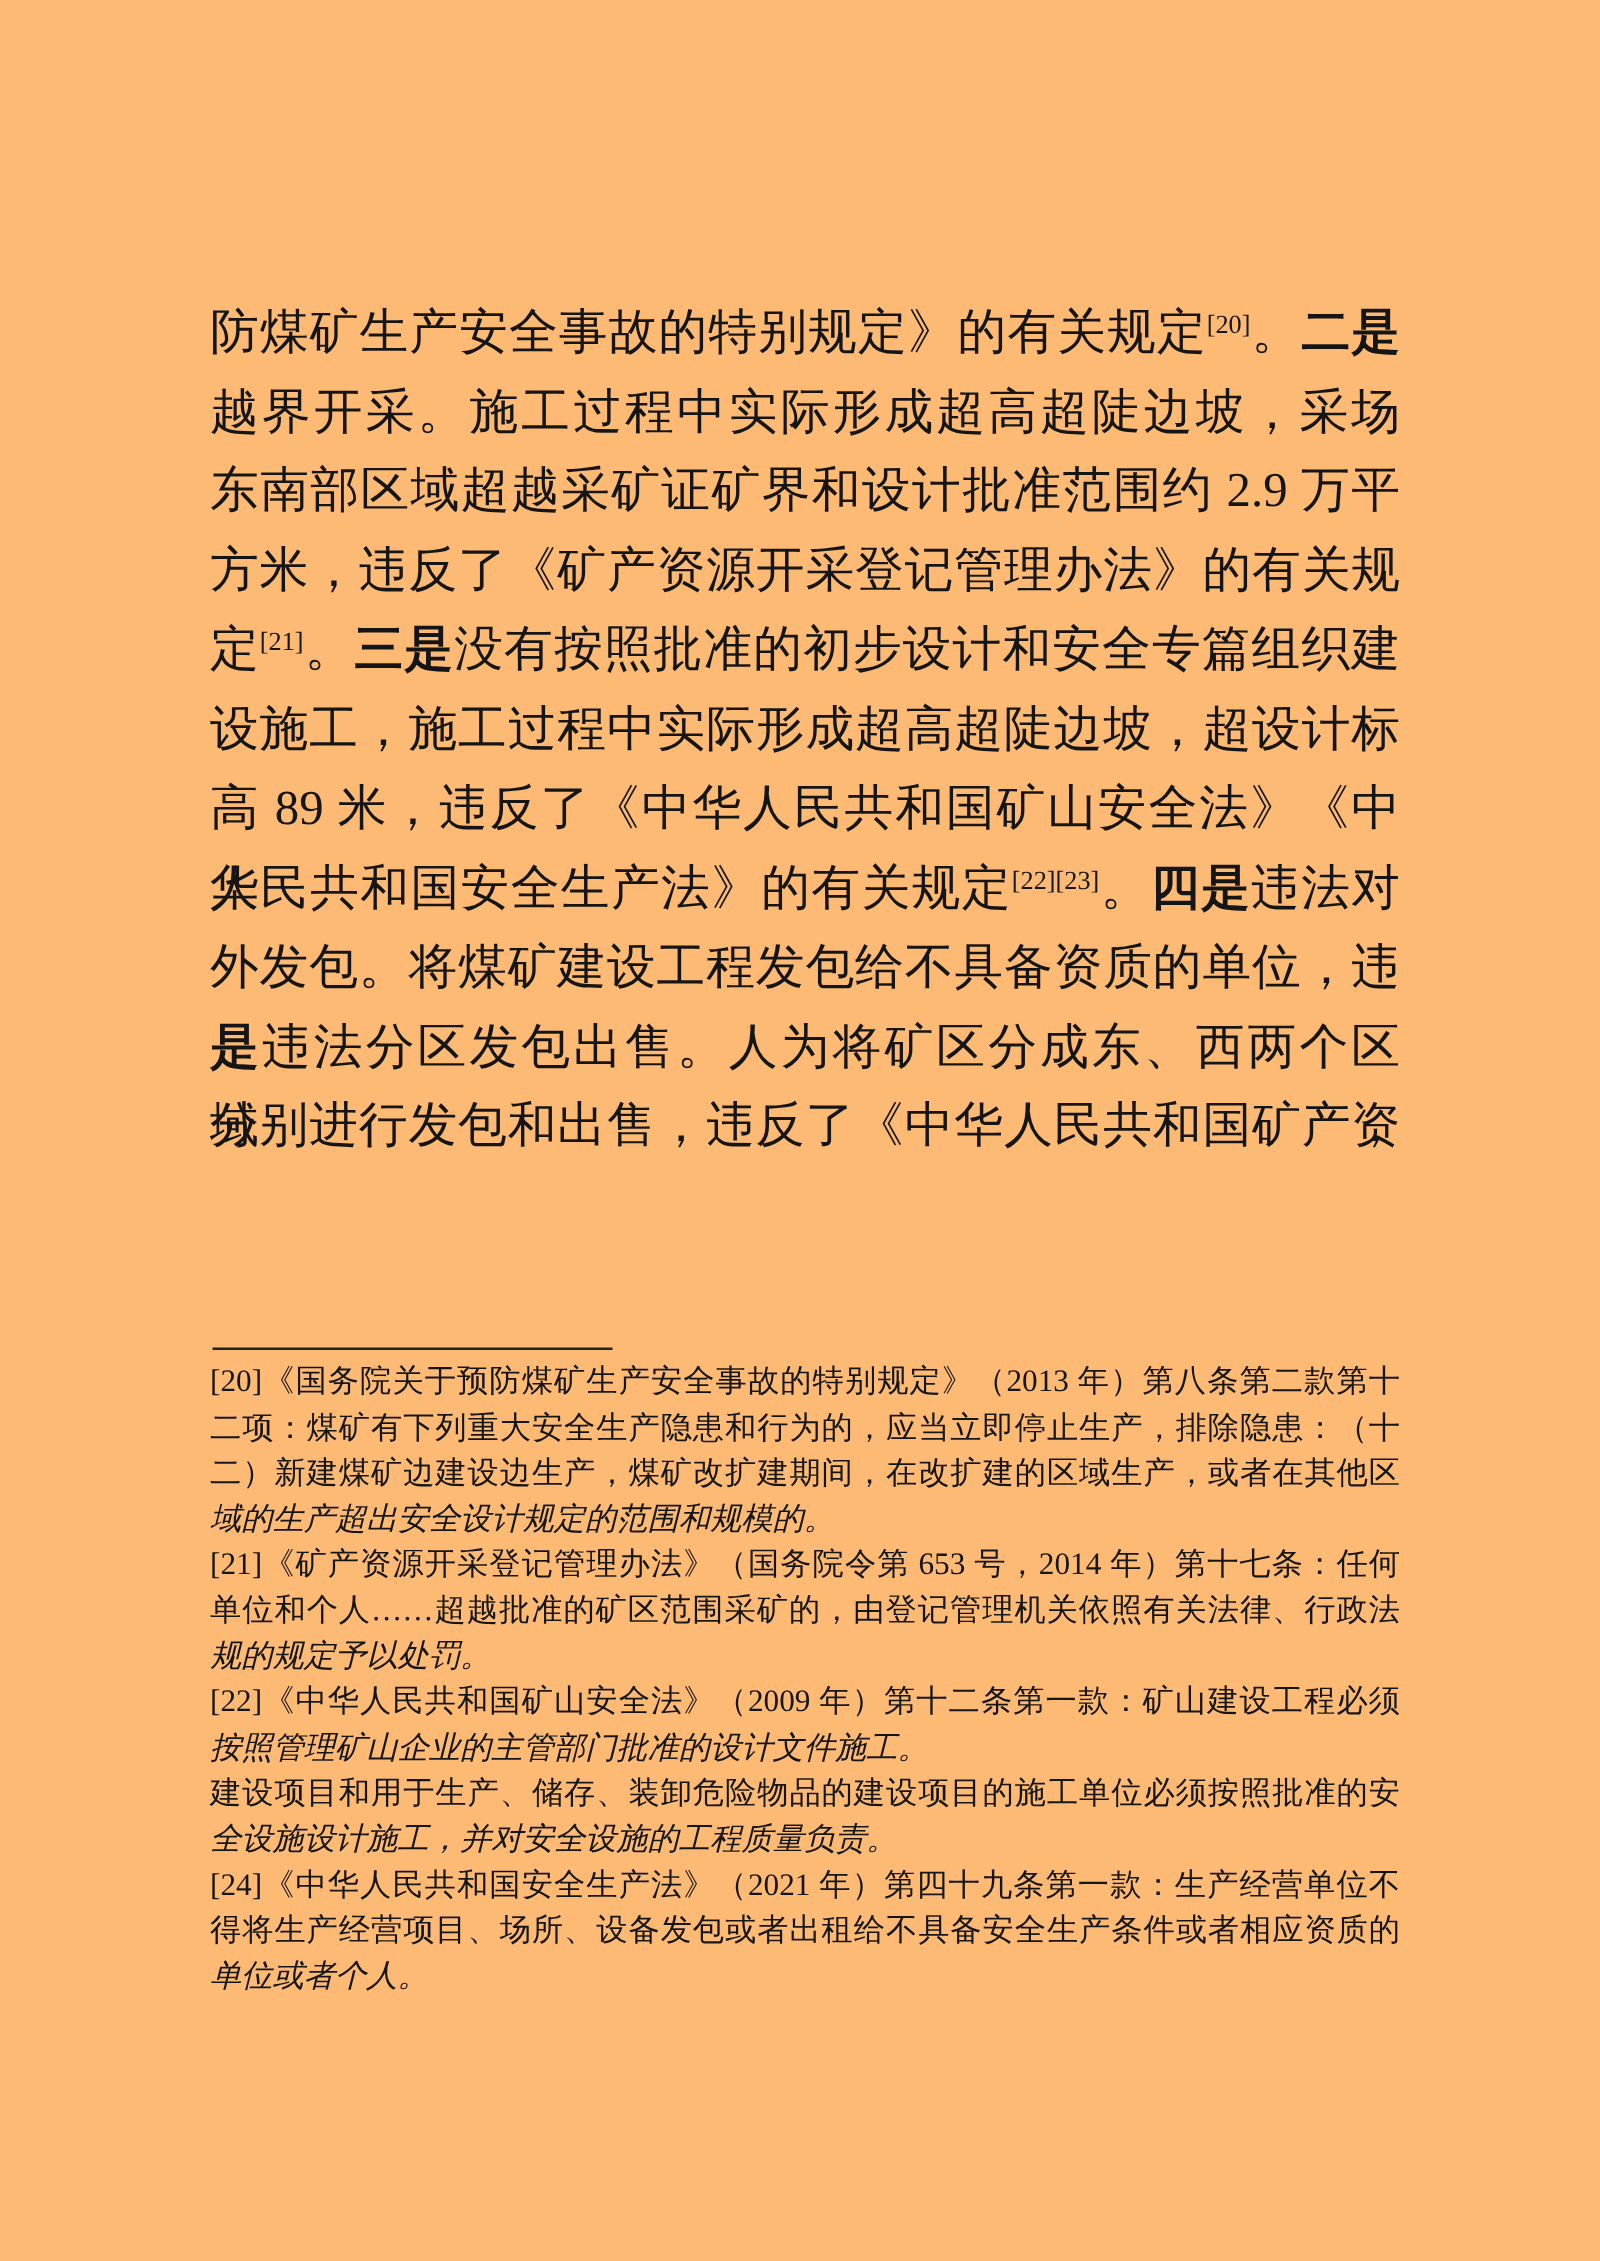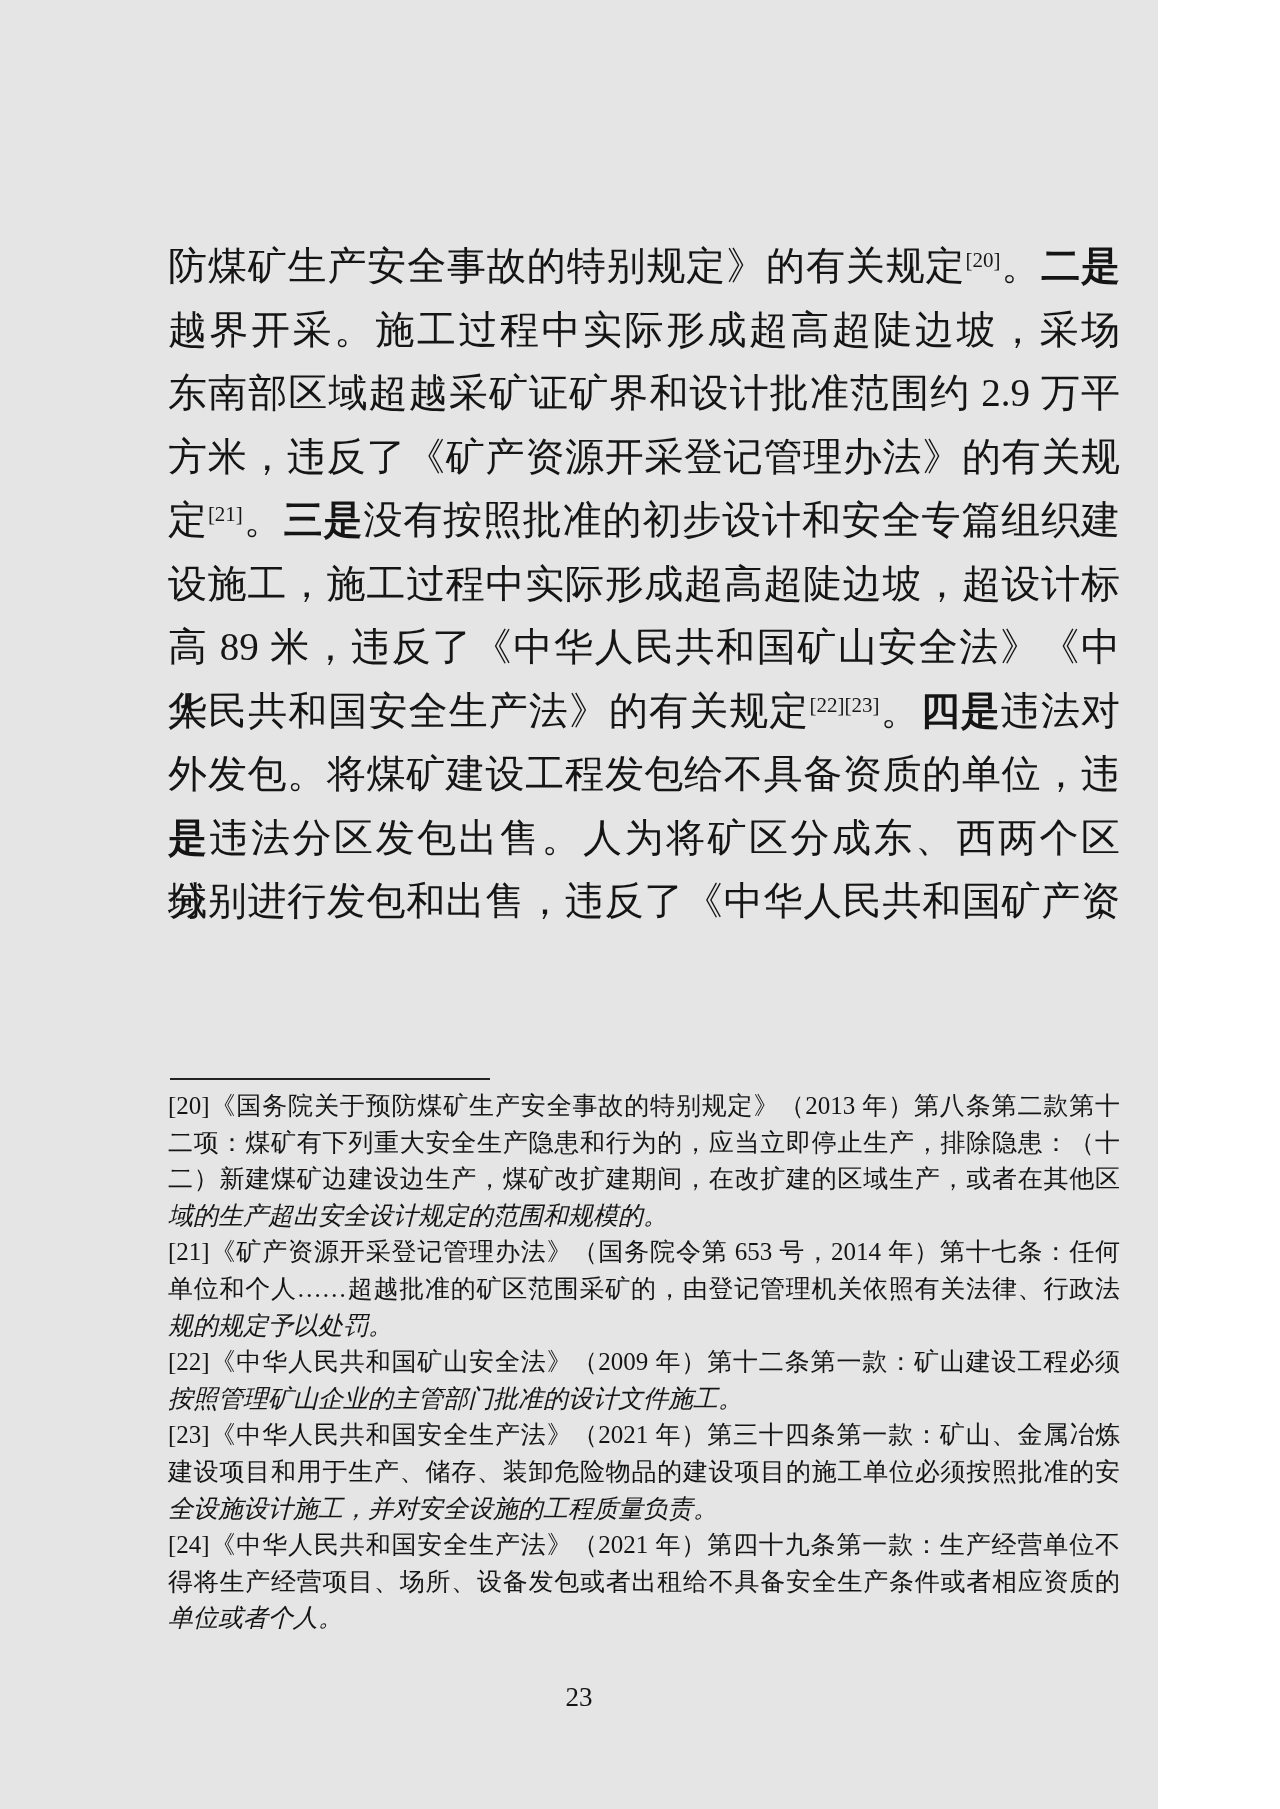--- a/index.html
+++ b/index.html
@@ -1,20 +1,20 @@
 <!DOCTYPE html>
 <html><head>
 <meta charset="utf-8">
 <style>
   html, body { margin: 0; padding: 0; background: #ffffff; }
   .page {
     position: relative;
-    width: 1158px;
+    width: 1280px;
     height: 1809px;
-    background: #e5e5e5;
+    background: #fdba74;
     color: #151515;
     font-family: "Liberation Serif", serif;
     overflow: hidden;
   }
   .body-text {
     position: absolute;
     left: 168px;
     top: 234px;
     width: 952px;
     font-size: 39px;
@@ -91,21 +91,19 @@
   <div class="footnotes" id="footnotes">
       <div class="fn-line">[20]《国务院关于预防煤矿生产安全事故的特别规定》（2013 年）第八条第二款第十</div>
       <div class="fn-line">二项：煤矿有下列重大安全生产隐患和行为的，应当立即停止生产，排除隐患：（十</div>
       <div class="fn-line">二）新建煤矿边建设边生产，煤矿改扩建期间，在改扩建的区域生产，或者在其他区</div>
       <div class="fn-line last">域的生产超出安全设计规定的范围和规模的。</div>
       <div class="fn-line">[21]《矿产资源开采登记管理办法》（国务院令第 653 号，2014 年）第十七条：任何</div>
       <div class="fn-line">单位和个人……超越批准的矿区范围采矿的，由登记管理机关依照有关法律、行政法</div>
       <div class="fn-line last">规的规定予以处罚。</div>
       <div class="fn-line">[22]《中华人民共和国矿山安全法》（2009 年）第十二条第一款：矿山建设工程必须</div>
       <div class="fn-line last">按照管理矿山企业的主管部门批准的设计文件施工。</div>
-      <div class="fn-line">[23]《中华人民共和国安全生产法》（2021 年）第三十四条第一款：矿山、金属冶炼</div>
       <div class="fn-line">建设项目和用于生产、储存、装卸危险物品的建设项目的施工单位必须按照批准的安</div>
       <div class="fn-line last">全设施设计施工，并对安全设施的工程质量负责。</div>
       <div class="fn-line">[24]《中华人民共和国安全生产法》（2021 年）第四十九条第一款：生产经营单位不</div>
       <div class="fn-line">得将生产经营项目、场所、设备发包或者出租给不具备安全生产条件或者相应资质的</div>
       <div class="fn-line last">单位或者个人。</div>
     </div>
-  <div class="page-number">23</div>
 </div>
 
 </body></html>

